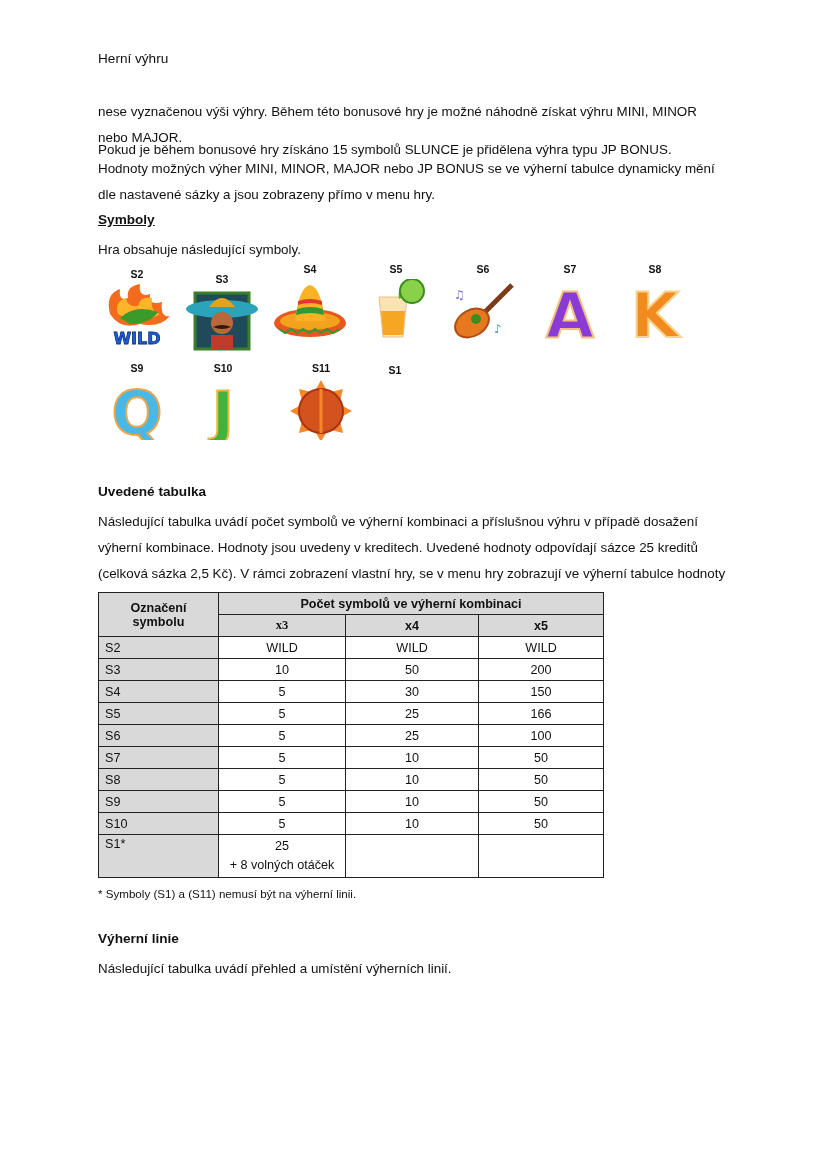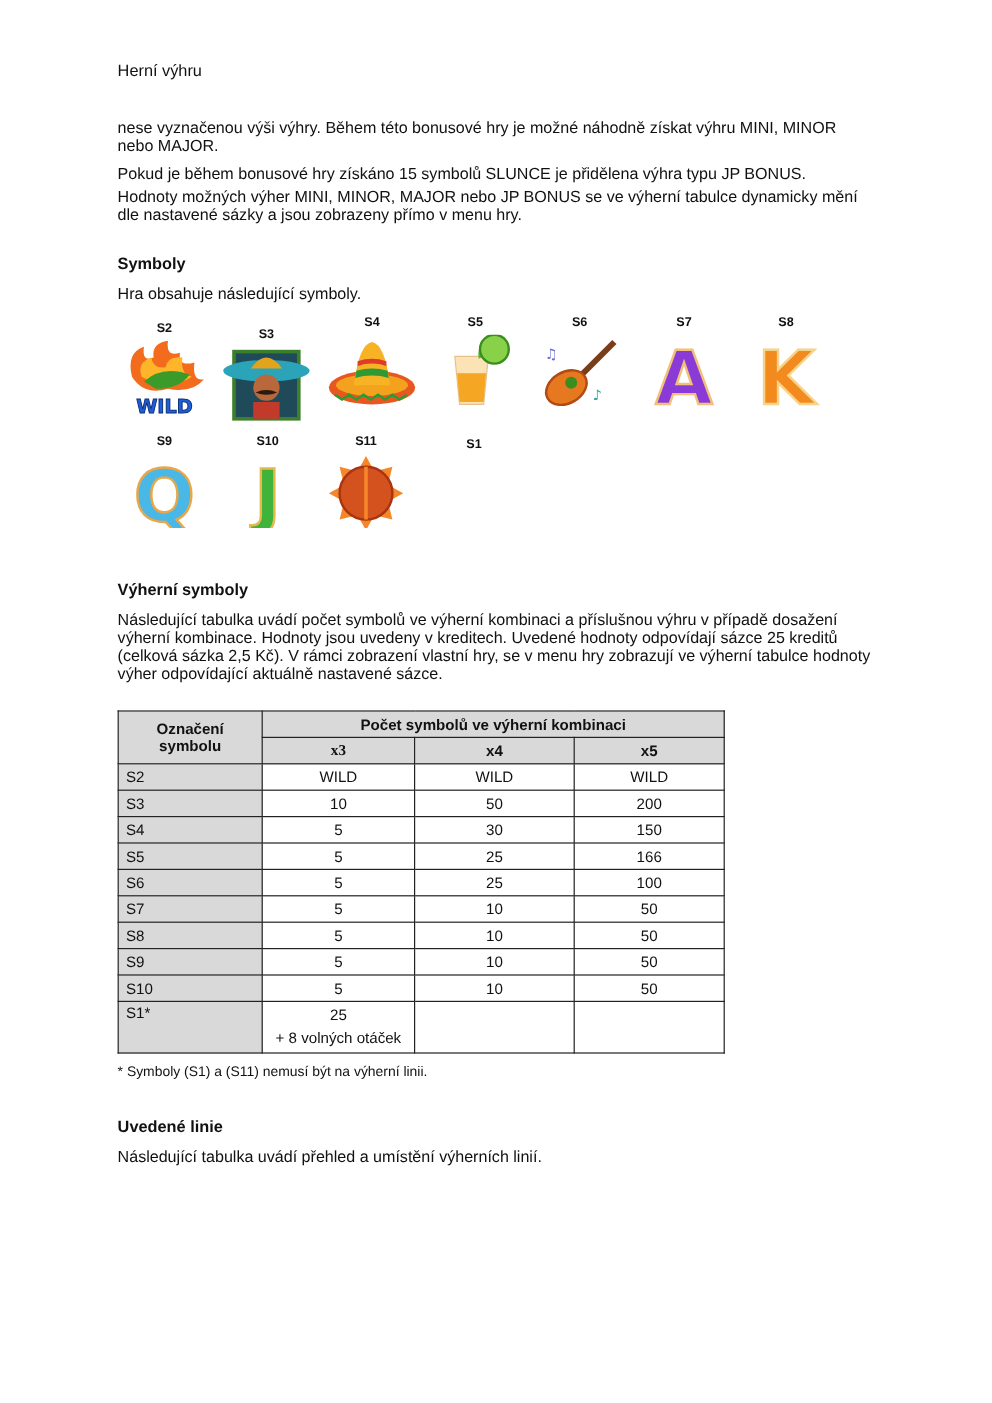--- a/index.html
+++ b/index.html
@@ -1,41 +1,41 @@
 <!DOCTYPE html>
 <html><head>
 <meta charset="utf-8">
 <style>
   html, body { margin:0; padding:0; background:#ffffff; }
   body { width:827px; height:1169px; position:relative; overflow:hidden;
          font-family:"Liberation Sans", sans-serif; color:#111; font-size:13.4px; }
   .abs { position:absolute; }
   .header { left:98px; top:51px; font-size:13.6px; }
-  .para { left:98px; width:632px; line-height:15px; font-size:13.4px; }
+  .para { left:98px; width:632px; line-height:26px; font-size:13.4px; }
   .heading { left:98px; font-weight:bold; font-size:13.6px; }
   .sym { position:absolute; width:80px; text-align:center; }
   .sym .lbl { font-weight:bold; font-size:10.5px; font-family:"Liberation Sans", sans-serif; }
   .sym .img { margin:4px auto 0; width:74px; height:62px; position:relative; }
   table.pay { position:absolute; left:98px; top:592px; border-collapse:collapse; width:506px; font-size:12.6px; }
   table.pay td, table.pay th { border:1px solid #222; height:21px; padding:0 6px; }
   table.pay th { background:#d9d9d9; font-weight:bold; text-align:center; }
   table.pay td.name { background:#d9d9d9; text-align:left; width:107px; }
   table.pay td.v { text-align:center; }
   .foot { left:98px; top:887px; font-size:11.6px; }
 </style>
 </head>
 <body>
 
 <div class="abs header">Herní výhru</div>
 
 <div class="abs para" style="top:99px;">nese vyznačenou výši výhry. Během této bonusové hry je možné náhodně získat výhru MINI, MINOR nebo MAJOR.</div>
 <div class="abs para" style="top:137px;">Pokud je během bonusové hry získáno 15 symbolů SLUNCE je přidělena výhra typu JP BONUS.</div>
 <div class="abs para" style="top:156px;">Hodnoty možných výher MINI, MINOR, MAJOR nebo JP BONUS se ve výherní tabulce dynamicky mění dle nastavené sázky a jsou zobrazeny přímo v menu hry.</div>
 
-<div class="abs heading" style="top:212px;">Symboly</div>
+<div class="abs heading" style="top:212px;text-decoration:underline;">Symboly</div>
 <div class="abs para" style="top:237px;">Hra obsahuje následující symboly.</div>
 
 <div class="sym" style="left:97px; top:268px;">
   <div class="lbl">S2</div>
   <div class="img">
     <svg width="74" height="62" viewBox="0 0 74 62">
       <path d="M10 30 Q5 10 20 5 Q18 18 28 14 Q26 2 40 0 Q38 14 50 10 Q48 22 62 18 Q60 34 70 32 Q60 44 40 40 Q20 46 10 30Z" fill="#f36b1c"></path>
       <path d="M18 30 Q14 18 26 14 Q28 24 38 22 Q40 12 52 14 Q50 28 60 30 Q48 38 30 36Z" fill="#ffb52a"></path>
       <path d="M20 34 Q35 20 58 28 Q50 40 30 40Z" fill="#3a9b2b"></path>
       <text x="37" y="60" text-anchor="middle" font-family="DejaVu Sans, sans-serif" font-weight="bold" font-size="16" fill="#1d5fd6" stroke="#0c2e7a" stroke-width="0.8">WILD</text>
@@ -117,21 +117,21 @@
   </div>
 </div>
 <div class="sym" style="left:183px; top:362px;">
   <div class="lbl">S10</div>
   <div class="img">
     <svg width="74" height="62" viewBox="0 0 74 62">
       <text x="37" y="56" text-anchor="middle" font-family="DejaVu Sans, sans-serif" font-weight="bold" font-size="60" fill="#3fb33a" stroke="#e8b84a" stroke-width="2">J</text>
     </svg>
   </div>
 </div>
-<div class="sym" style="left:265px; top:362px;text-align:center;">
+<div class="sym" style="left:281px; top:362px;text-align:center;">
   <div class="lbl">S11</div>
   <div class="img">
     <svg width="74" height="62" viewBox="0 0 74 62">
       <g transform="translate(37 33)">
         <polygon points="0,-31 6,-20 -6,-20" fill="#f5862a"></polygon>
         <polygon points="0,31 6,20 -6,20" fill="#f5862a"></polygon>
         <polygon points="-31,0 -20,6 -20,-6" fill="#f5862a"></polygon>
         <polygon points="31,0 20,6 20,-6" fill="#f5862a"></polygon>
         <polygon points="-22,-22 -10,-19 -19,-10" fill="#f5862a"></polygon>
         <polygon points="22,22 10,19 19,10" fill="#f5862a"></polygon>
@@ -140,21 +140,21 @@
         <circle r="22" fill="#d4521e" stroke="#a83410" stroke-width="2"></circle>
         <line x1="0" y1="-22" x2="0" y2="22" stroke="#f5862a" stroke-width="3"></line>
       </g>
     </svg>
   </div>
 </div>
 <div class="sym" style="left:355px; top:364px;">
   <div class="lbl">S1</div>
 </div>
 
-<div class="abs heading" style="top:484px;">Výherní symboly</div>
+<div class="abs heading" style="top:484px;">Uvedené tabulka</div>
 <div class="abs para" style="top:509px;">Následující tabulka uvádí počet symbolů ve výherní kombinaci a příslušnou výhru v případě dosažení výherní kombinace. Hodnoty jsou uvedeny v kreditech. Uvedené hodnoty odpovídají sázce 25 kreditů (celková sázka 2,5 Kč). V rámci zobrazení vlastní hry, se v menu hry zobrazují ve výherní tabulce hodnoty výher odpovídající aktuálně nastavené sázce.</div>
 
 <table class="pay">
   <tbody>
       <tr>
     <th rowspan="2" style="width:107px;">Označení symbolu</th>
     <th colspan="3">Počet symbolů ve výherní kombinaci</th>
   </tr>
   <tr>
     <th style="width:114px;font-family:Liberation Serif, serif;">x3</th>
@@ -222,14 +222,14 @@
       <div>+ 8 volných otáček</div>
     </td>
     <td class="v"></td>
     <td class="v"></td>
   </tr>
 </tbody>
   </table>
 
 <div class="abs foot">* Symboly (S1) a (S11) nemusí být na výherní linii.</div>
 
-<div class="abs heading" style="top:931px;">Uvedené linie</div>
+<div class="abs heading" style="top:931px;">Výherní linie</div>
 <div class="abs para" style="top:956px;">Následující tabulka uvádí přehled a umístění výherních linií.</div>
 
 </body></html>

